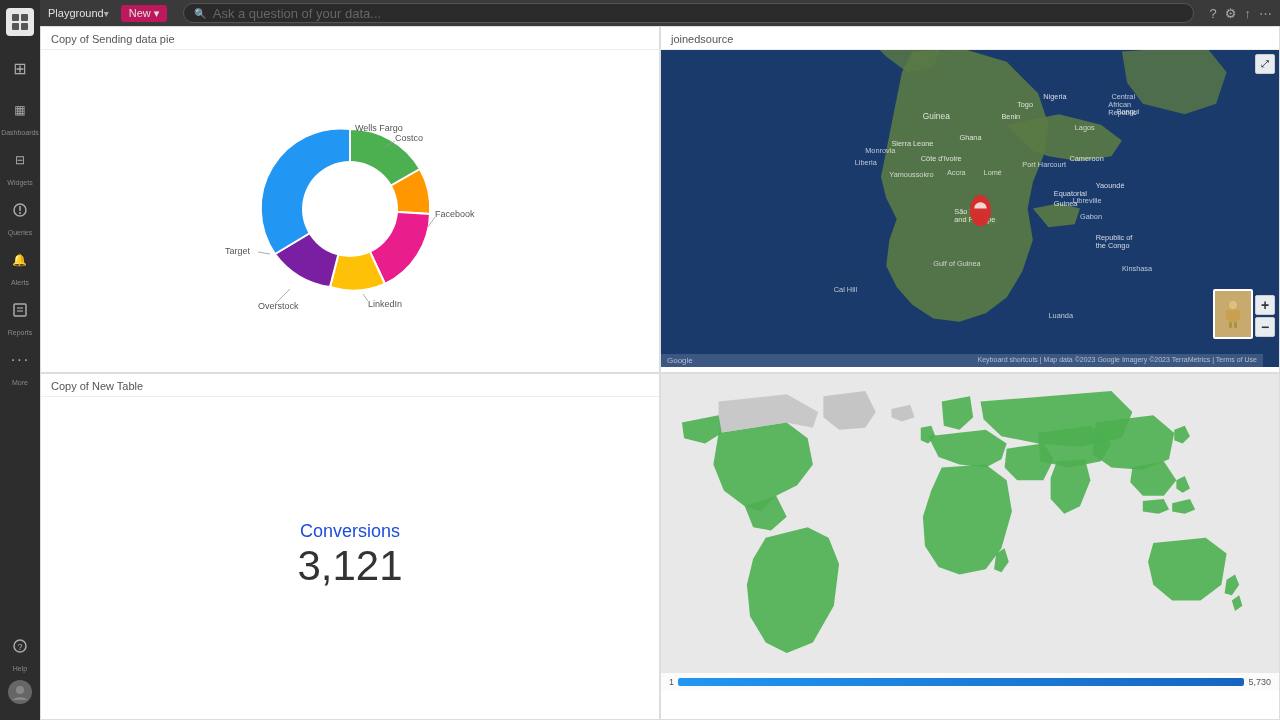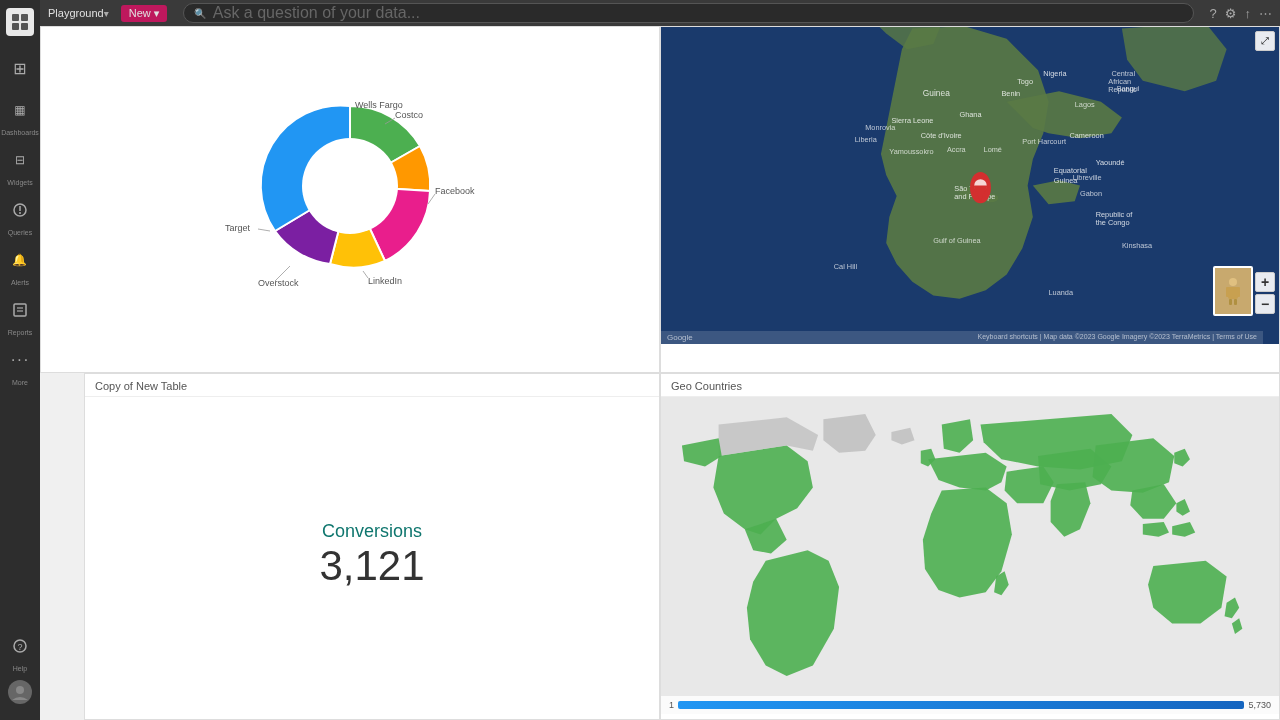--- a/index.html
+++ b/index.html
@@ -144,29 +144,29 @@
       left: 0;
       right: 16px;
       background: rgba(255,255,255,0.15);
       font-size: 8px;
       color: rgba(255,255,255,0.6);
       padding: 2px 6px;
       display: flex; justify-content: space-between;
     }
 
     
-    #table-panel { grid-column: 1; grid-row: 2; margin-left: 44px; }
+    #table-panel { grid-column: 1; grid-row: 2; }
     .metric-container {
       display: flex;
       flex-direction: column;
       align-items: center;
       justify-content: center;
       height: calc(100% - 28px);
     }
-    .metric-label { font-size: 18px; color: #0f766e; font-weight: 300; }
+    .metric-label { font-size: 18px; color: #1d4ed8; font-weight: 300; }
     .metric-value { font-size: 42px; color: #333; font-weight: 300; }
 
     
     #geo-panel { grid-column: 2; grid-row: 2; }
     .geo-container {
       width: 100%;
       height: calc(100% - 28px);
       background: #e8e8e8;
       position: relative;
       overflow: hidden;
@@ -316,33 +316,34 @@
     </div>
   </div>
 </div>
 
 <div id="topbar">
   <span class="topbar-title">Playground</span>
   <span class="topbar-chevron">▾</span>
   <button class="topbar-new-btn">New ▾</button>
   <div class="topbar-search">
     <span style="font-size:10px;">🔍</span>
-    <span style="color:#666; font-size:16px;">Ask a question of your data...</span>
+    <span style="color:#666; font-size:13px;">Ask a question of your data...</span>
   </div>
   <div class="topbar-icons">
     <span class="topbar-icon">?</span>
     <span class="topbar-icon">⚙</span>
     <span class="topbar-icon">↑</span>
     <span class="topbar-icon">⋯</span>
   </div>
 </div>
 
 <div id="main">
 
   <div class="panel" id="donut-panel">
+    <div class="panel-title">Copy of Sending data pie</div>
     <div class="donut-container">
       <svg width="300" height="280" viewBox="0 0 300 280">
 
         <path d="M150,140 L150,60 A80,80 0 0,1 220,100 Z" fill="#4CAF50" stroke="white" stroke-width="2"></path>
 
         <path d="M150,140 L220,100 A80,80 0 0,1 230,145 Z" fill="#FF9800" stroke="white" stroke-width="2"></path>
 
         <path d="M150,140 L230,145 A80,80 0 0,1 185,215 Z" fill="#E91E8C" stroke="white" stroke-width="2"></path>
 
         <path d="M150,140 L185,215 A80,80 0 0,1 130,218 Z" fill="#FFC107" stroke="white" stroke-width="2"></path>
@@ -367,20 +368,21 @@
 
         <text x="25" y="185" font-size="9" fill="#555">Target</text>
         <line x1="70" y1="185" x2="58" y2="183" stroke="#999" stroke-width="0.8"></line>
 
         <text x="155" y="62" font-size="9" fill="#555">Wells Fargo</text>
       </svg>
     </div>
   </div>
 
   <div class="panel" id="map-panel">
+    <div class="panel-title">joinedsource</div>
     <div class="map-container">
       
       <svg width="100%" height="100%" viewBox="0 0 590 320" preserveAspectRatio="xMidYMid slice">
 
         <rect width="590" height="320" fill="#1a3a6c"></rect>
 
         <path d="M240,10 L290,8 L330,20 L360,50 L370,80 L365,110 L355,135 L350,160 L355,190 L345,220 L330,245 L310,260 L285,268 L260,265 L240,252 L225,235 L215,215 L218,190 L225,170 L215,150 L210,130 L215,105 L220,80 L225,55 L230,30 Z" fill="#5a7a45" opacity="0.9"></path>
 
         <path d="M355,160 L380,155 L400,160 L395,175 L370,178 Z" fill="#5a7a45" opacity="0.9"></path>
 
@@ -460,21 +462,20 @@
 
   <div class="panel" id="table-panel">
     <div class="panel-title">Copy of New Table</div>
     <div class="metric-container">
       <div class="metric-label">Conversions</div>
       <div class="metric-value">3,121</div>
     </div>
   </div>
 
   <div class="panel" id="geo-panel">
-    <div class="panel-title">Geo Countries</div>
     <div class="geo-container">
       <svg width="100%" height="100%" viewBox="0 0 590 300" preserveAspectRatio="xMidYMid meet">
         <rect width="590" height="300" fill="#e8e8e8"></rect>
 
         <path d="M55,55 L120,45 L140,60 L145,85 L130,105 L110,115 L95,130 L80,125 L60,110 L50,85 Z" fill="#4CAF50" opacity="0.9"></path>
 
         <path d="M155,20 L195,15 L205,35 L195,50 L170,52 L155,40 Z" fill="#bbb" opacity="0.8"></path>
 
         <path d="M80,125 L110,115 L120,135 L105,148 L88,145 Z" fill="#4CAF50" opacity="0.9"></path>
 

